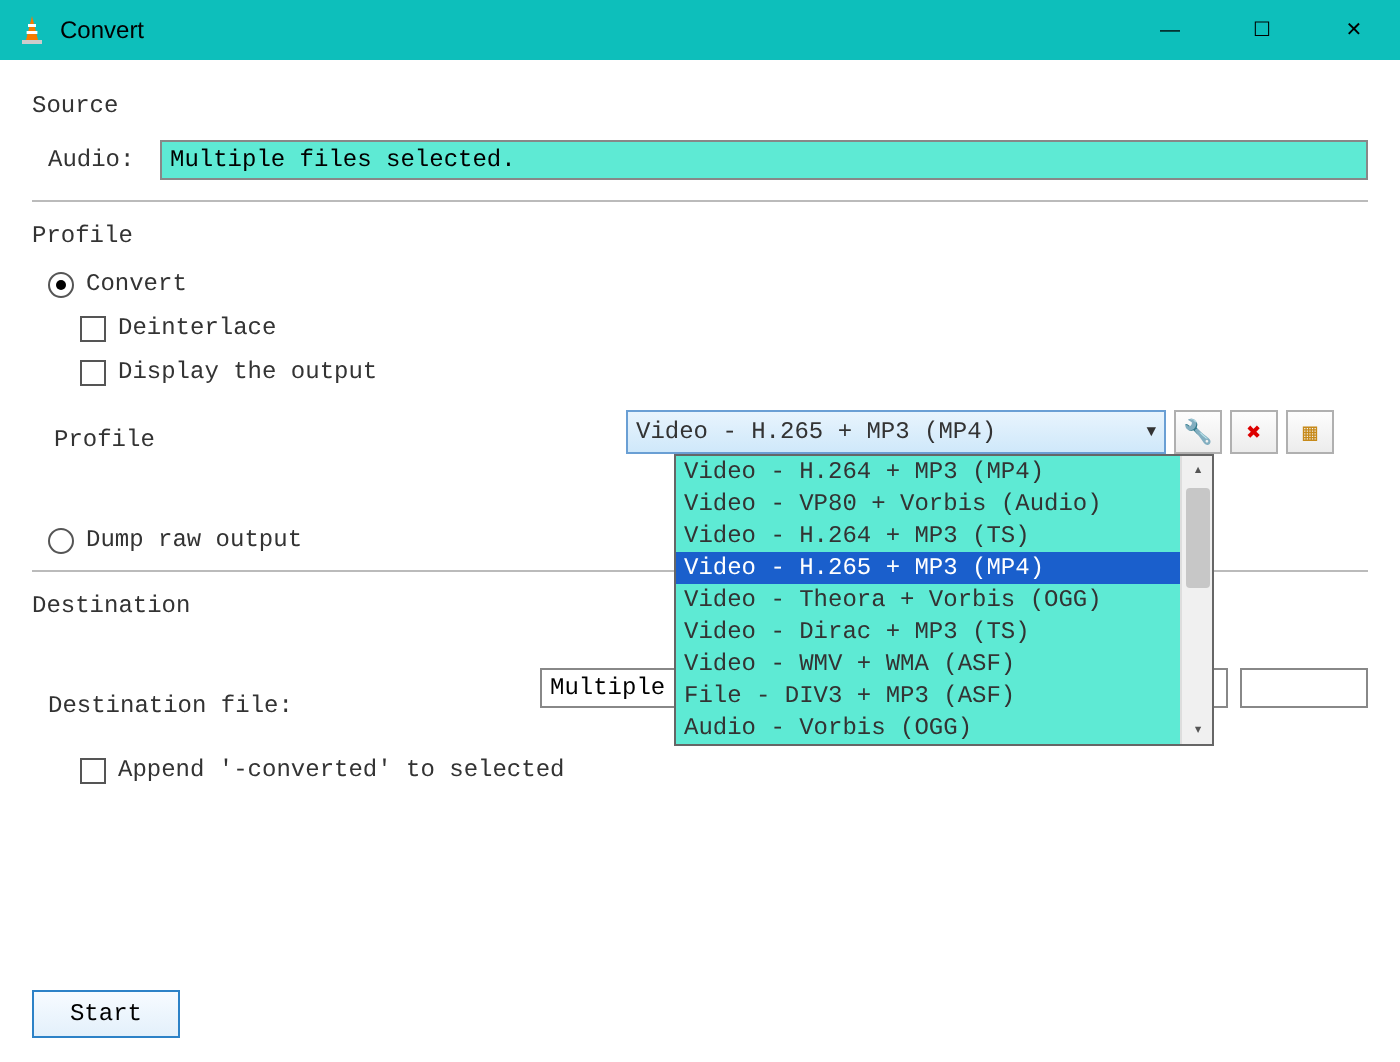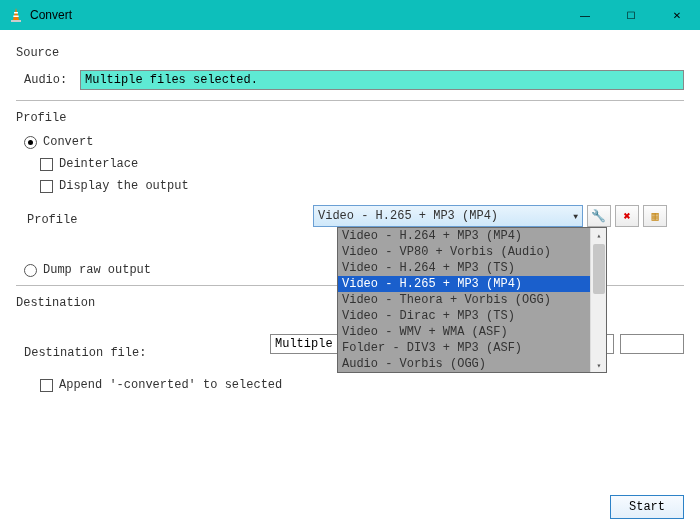--- a/index.html
+++ b/index.html
@@ -119,21 +119,21 @@
   font-size: 12px;
 }
 .wrench { color: #555; }
 .xmark { color: #d00; font-weight: bold; }
 .newprof { color: #c78a1a; }
 .dropdown-list {
   position: absolute;
   left: 310px;
   top: 22px;
   width: 270px;
-  background: #a3a3a3;
+  background: #5eead4;
   border: 1px solid #666;
   z-index: 100;
   font-family: "Courier New", monospace;
 }
 .dropdown-list .item {
   padding: 1px 4px;
   white-space: nowrap;
 }
 .dropdown-list .item.selected {
   background: #1a5fcc;
@@ -180,21 +180,21 @@
   flex: 1;
   height: 20px;
   border: 1px solid #888;
   background: #fff;
 }
 .buttons-row {
   position: absolute;
   bottom: 0; left: 0; right: 0;
   padding: 10px 16px 12px 16px;
   display: flex;
-  justify-content: flex-end;
+  justify-content: flex-start;
   gap: 8px;
 }
 .btn {
   min-width: 74px;
   height: 24px;
   border: 1px solid #adadad;
   background: linear-gradient(#fdfdfd,#eee);
   font-family: "Courier New", monospace;
   font-size: 12px;
   display: flex; align-items:center; justify-content:center;
@@ -270,21 +270,21 @@
       </div>
 
     <div class="dropdown-list">
       <div class="item">Video - H.264 + MP3 (MP4)</div>
       <div class="item">Video - VP80 + Vorbis (Audio)</div>
       <div class="item">Video - H.264 + MP3 (TS)</div>
       <div class="item selected">Video - H.265 + MP3 (MP4)</div>
       <div class="item">Video - Theora + Vorbis (OGG)</div>
       <div class="item">Video - Dirac + MP3 (TS)</div>
       <div class="item">Video - WMV + WMA (ASF)</div>
-      <div class="item">Folder - DIV3 + MP3 (ASF)</div>
+      <div class="item">File - DIV3 + MP3 (ASF)</div>
       <div class="item">Audio - Vorbis (OGG)</div>
       <div class="dropdown-scroll">
         <div class="up">▴</div>
         <div class="thumb"></div>
         <div class="down">▾</div>
       </div>
     </div>
   </div>
 
   <div class="radio-row spacer-raw">

